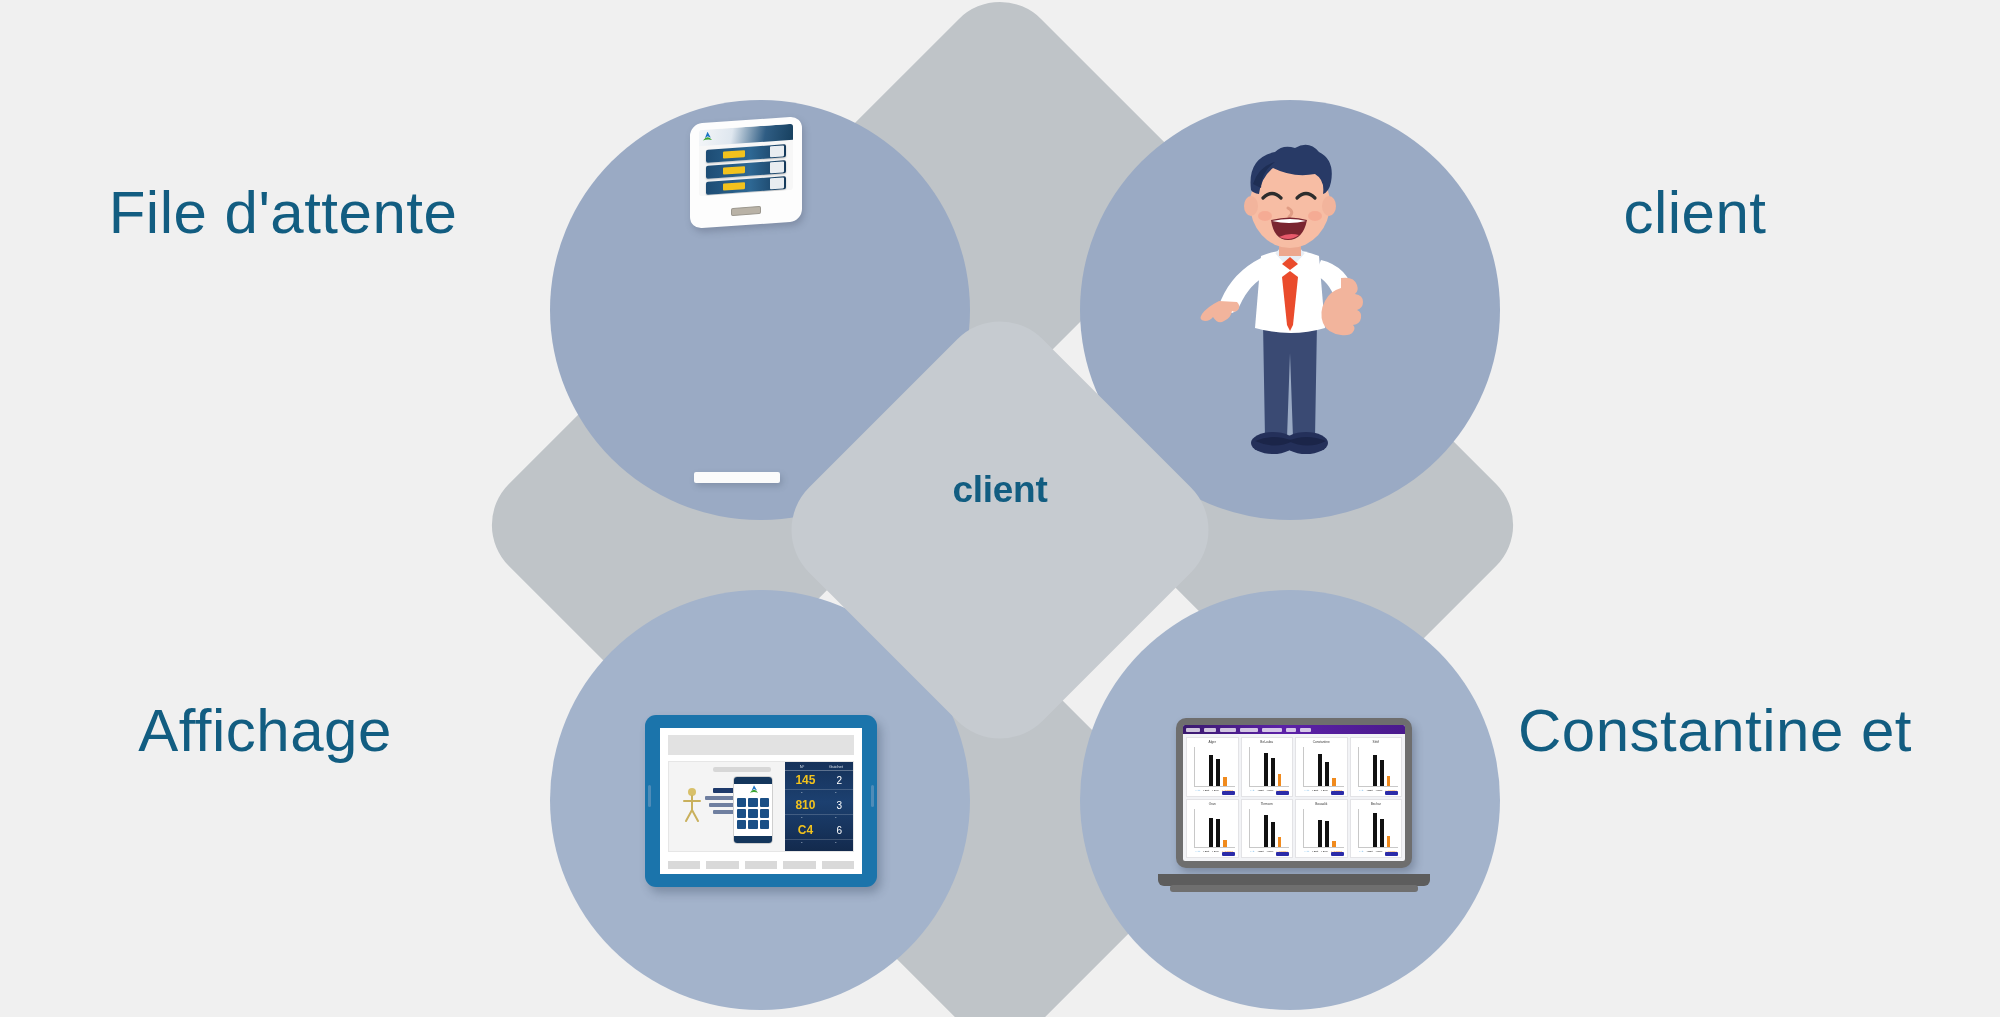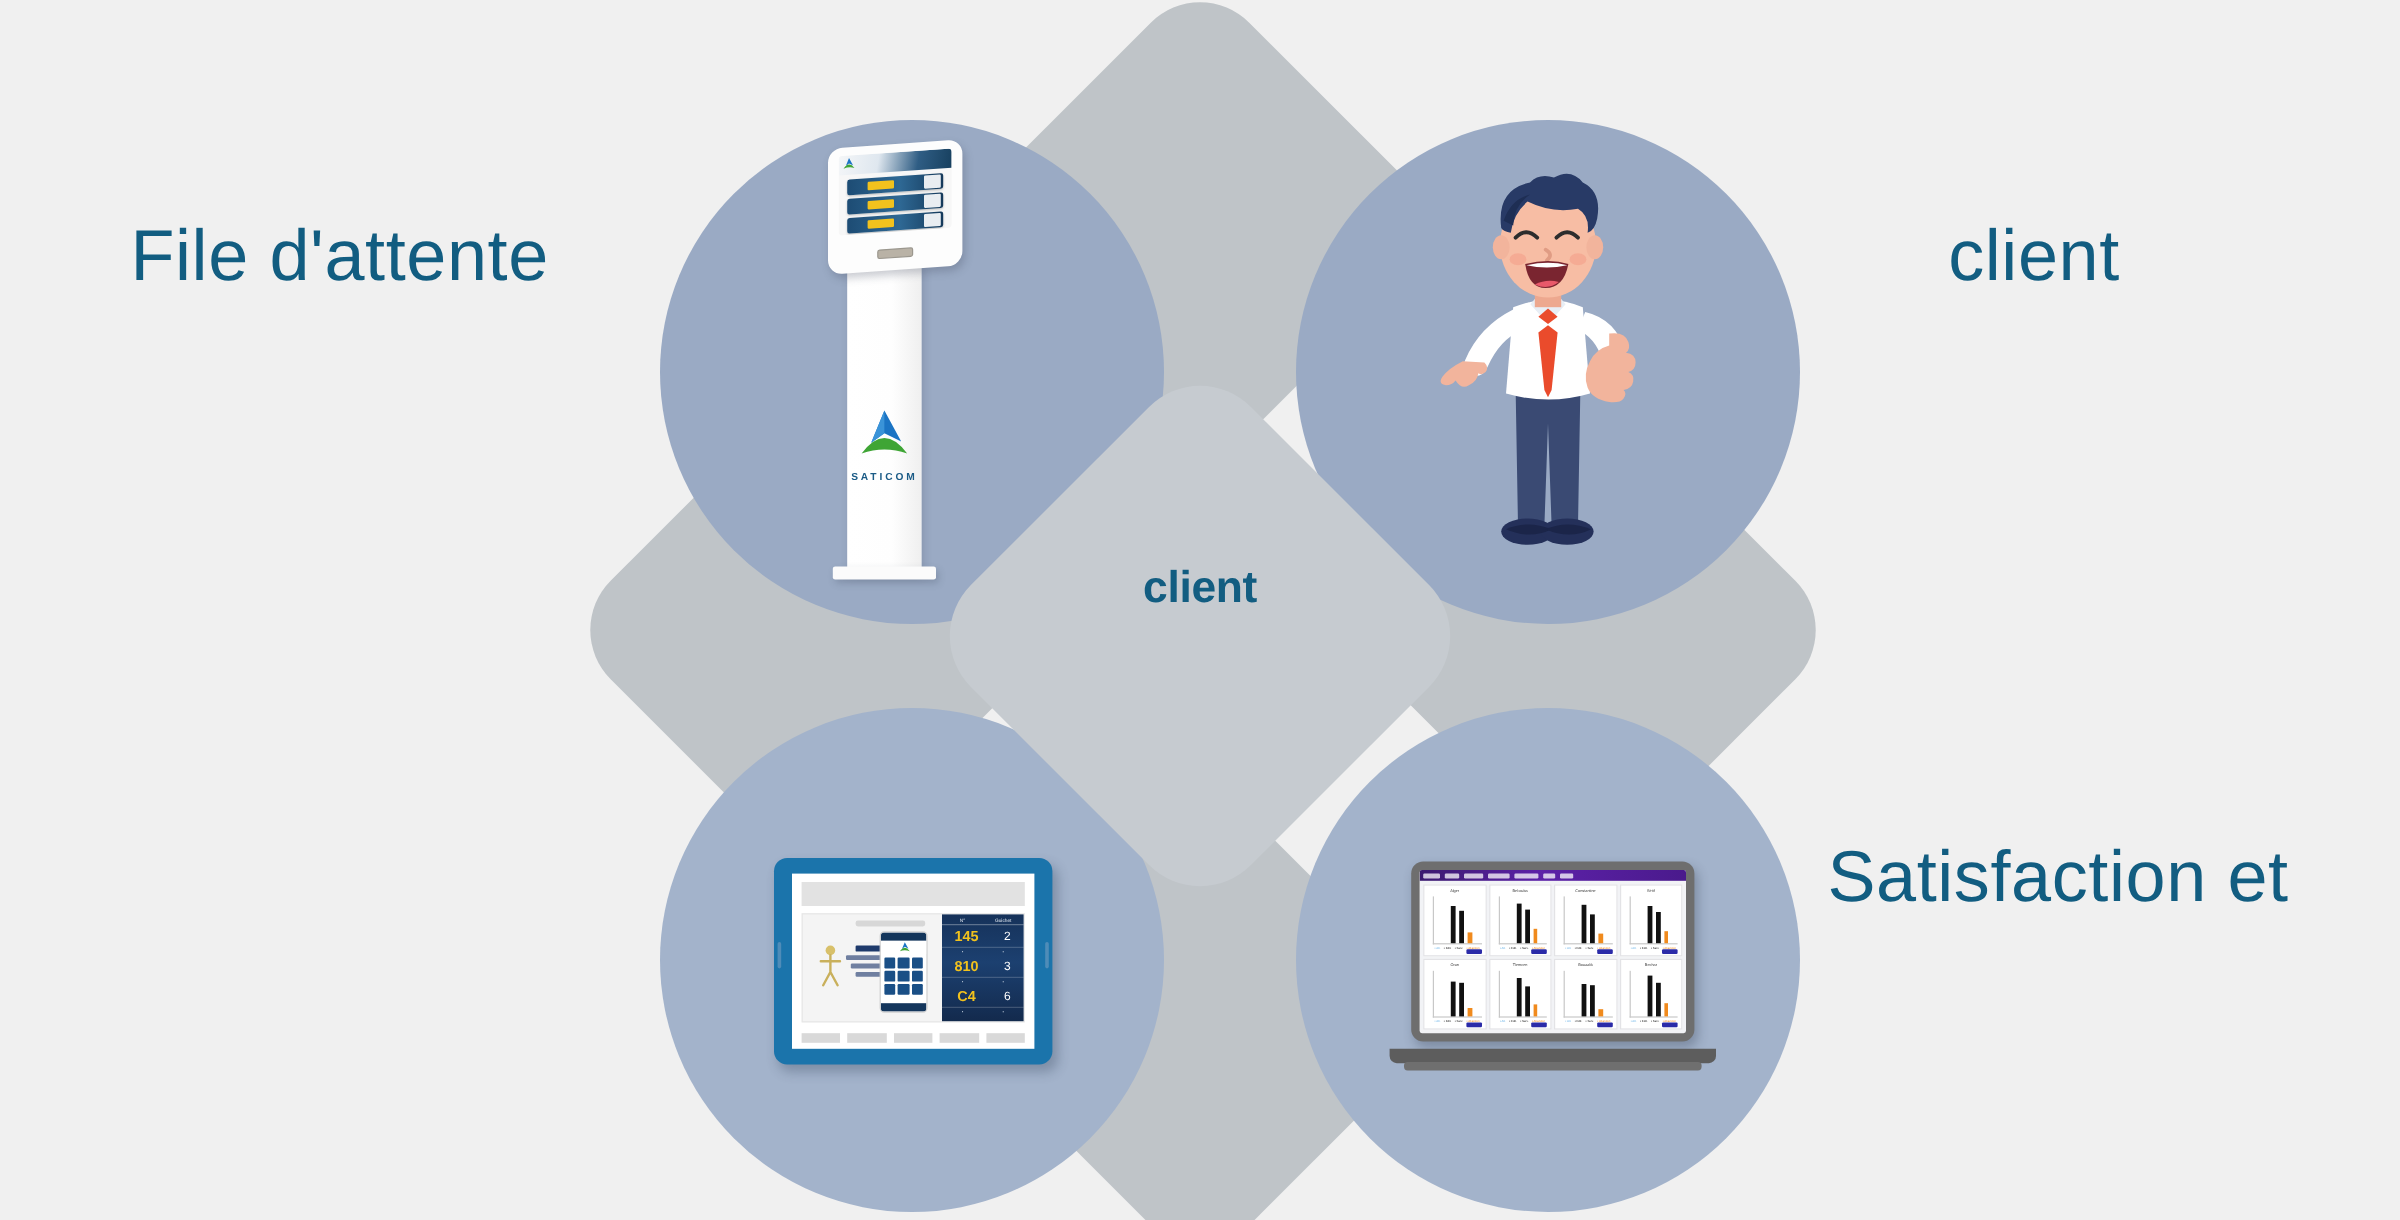--- a/index.html
+++ b/index.html
@@ -221,28 +221,20 @@
 
 <div id="stage">
 
   <div class="diamond d-top"></div>
   <div class="diamond d-left"></div>
   <div class="diamond d-right"></div>
   <div class="diamond d-bottom"></div>
 
   <div class="circle c-tl">
     <div class="kiosk">
-      <div class="kiosk-pillar">
-        <svg class="saticom-mark" width="46" height="46" viewBox="0 0 46 46">
-          <path d="M23 4 L37 30 L23 23 L12 31 Z" fill="#1b74c4"></path>
-          <path d="M23 4 L23 23 L12 31 Z" fill="#3a93d8"></path>
-          <path d="M4 40 Q23 14 42 40 Q23 33 4 40 Z" fill="#3fa535"></path>
-        </svg>
-        <div class="saticom-text">SATICOM</div>
-      </div>
       <div class="kiosk-head">
         <div class="kiosk-screen">
           <div class="ks-topbar">
             <svg class="ks-logo" viewBox="0 0 46 46">
               <path d="M23 4 L37 30 L23 23 L12 31 Z" fill="#1b74c4"></path>
               <path d="M4 40 Q23 14 42 40 Q23 33 4 40 Z" fill="#3fa535"></path>
             </svg>
           </div>
           <div class="ks-row" style="top:20px">
               <i></i>
@@ -566,19 +558,20 @@
 
   <div class="label l-tl">
     <div>File d'attente</div>
   </div>
 
   <div class="label l-tr">
     <div>client</div>
   </div>
 
   <div class="label l-bl">
+    <div>Affichage</div>
   </div>
 
   <div class="label l-br">
-    <div>Satisfaction et</div>
+    <div>Constantine et</div>
   </div>
 
 </div>
 
 </body></html>

